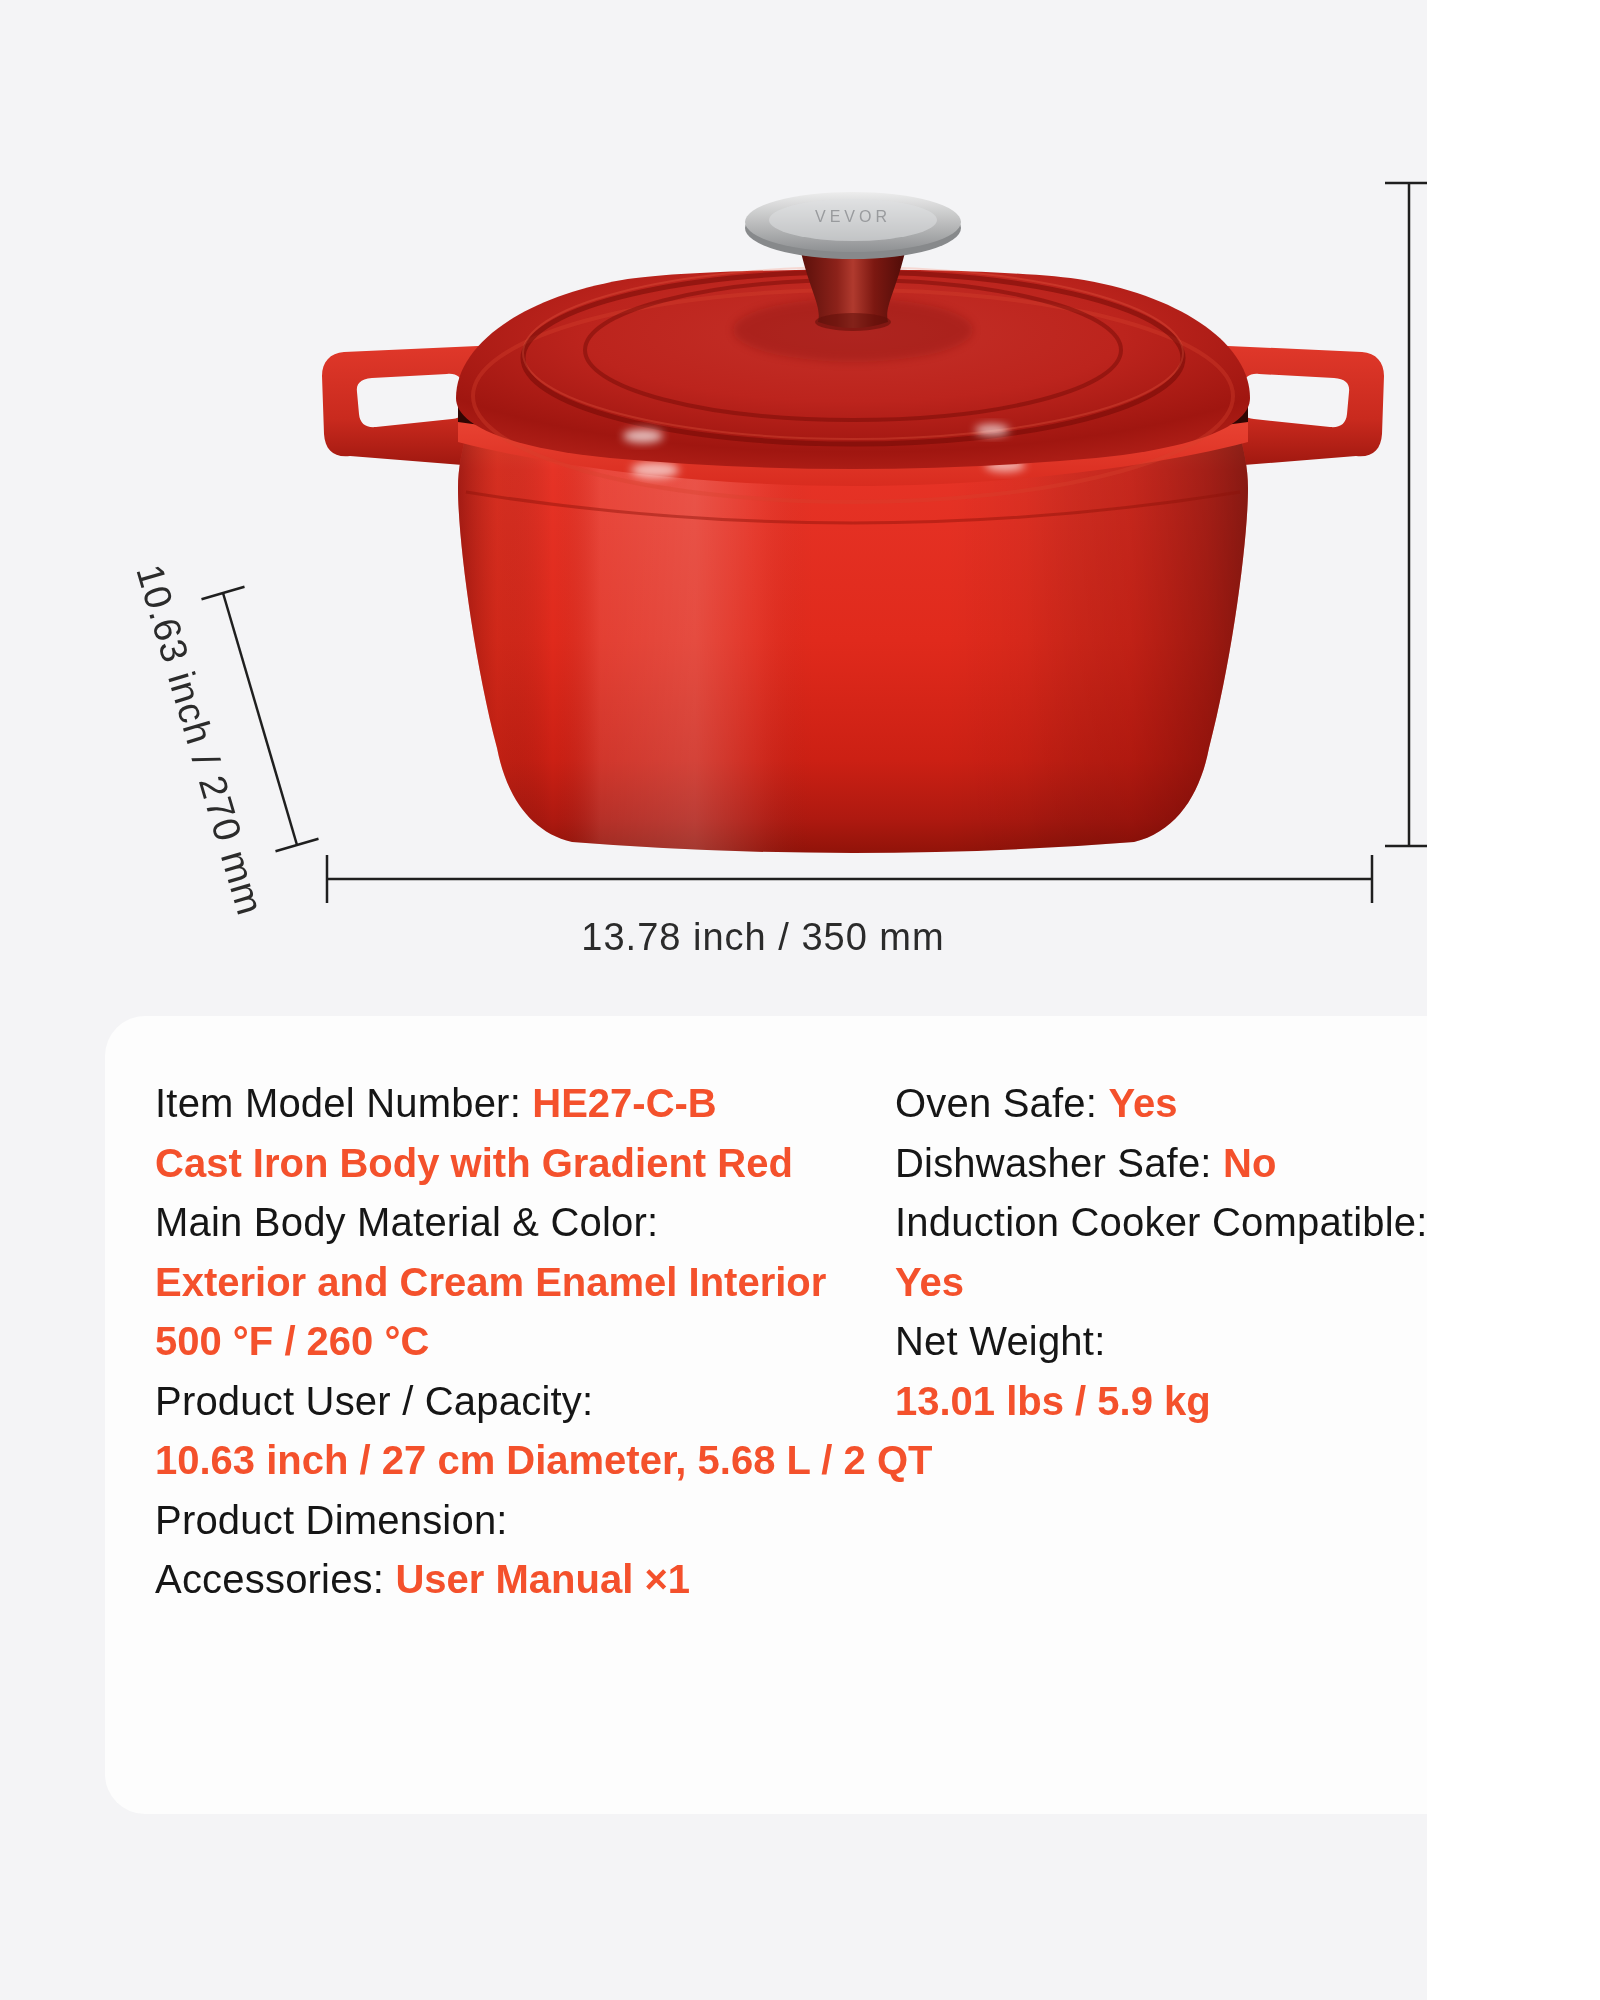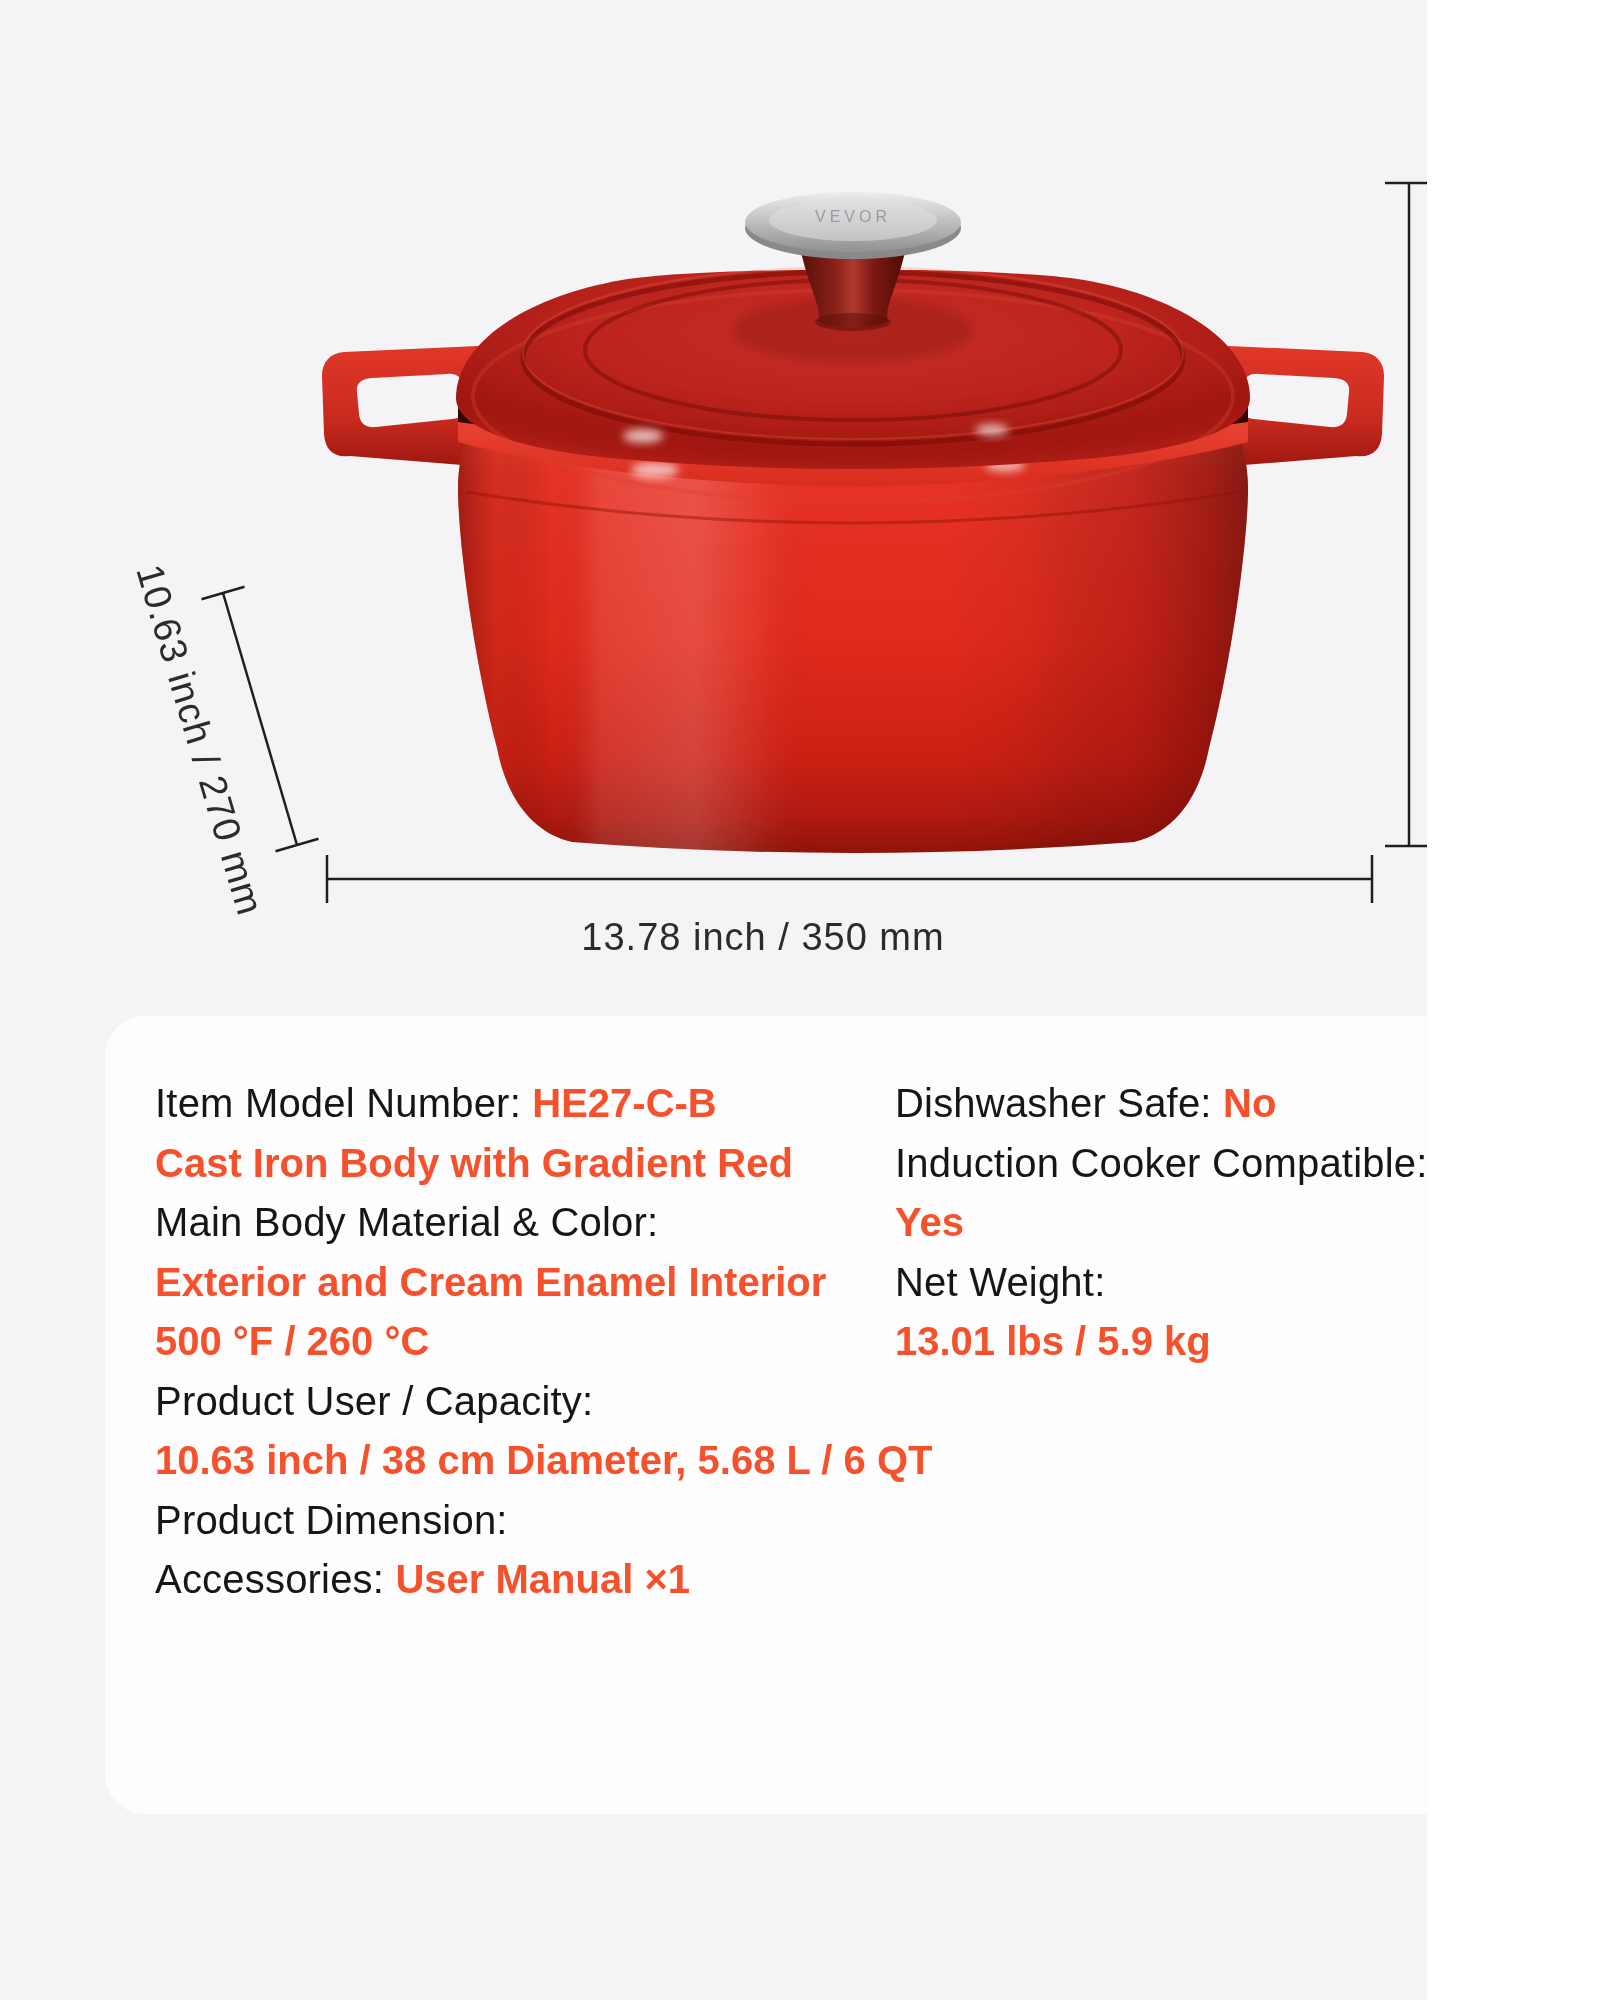--- a/index.html
+++ b/index.html
@@ -188,26 +188,27 @@
 
   <div class="spec-panel">
 
     <div class="spec-col spec-col-left">
       <div class="spec-row"><span class="lbl">Item Model Number: </span><span class="val">HE27-C-B</span></div>
       <div class="spec-row"><span class="lbl"></span><span class="val">Cast Iron Body with Gradient Red</span></div>
       <div class="spec-row"><span class="lbl">Main Body Material &amp; Color:</span><span class="val"></span></div>
       <div class="spec-row"><span class="lbl"></span><span class="val">Exterior and Cream Enamel Interior</span></div>
       <div class="spec-row"><span class="lbl"></span><span class="val">500 °F / 260 °C</span></div>
       <div class="spec-row"><span class="lbl">Product User / Capacity:</span><span class="val"></span></div>
-      <div class="spec-row"><span class="lbl"></span><span class="val">10.63 inch / 38 cm Diameter, 5.68 L / 6 QT</span></div>
+      <div class="spec-row"><span class="lbl"></span><span class="val">10.63 inch / 27 cm Diameter, 5.68 L / 2 QT</span></div>
       <div class="spec-row"><span class="lbl">Product Dimension:</span><span class="val"></span></div>
       <div class="spec-row"><span class="lbl">Accessories: </span><span class="val">User Manual ×1</span></div>
     </div>
 
     <div class="spec-col spec-col-right">
+      <div class="spec-row"><span class="lbl">Oven Safe: </span><span class="val">Yes</span></div>
       <div class="spec-row"><span class="lbl">Dishwasher Safe: </span><span class="val">No</span></div>
       <div class="spec-row"><span class="lbl">Induction Cooker Compatible:</span><span class="val"></span></div>
       <div class="spec-row"><span class="lbl"></span><span class="val">Yes</span></div>
       <div class="spec-row"><span class="lbl">Net Weight:</span><span class="val"></span></div>
       <div class="spec-row"><span class="lbl"></span><span class="val">13.01 lbs / 5.9 kg</span></div>
     </div>
 
   </div>
 </div>
 

